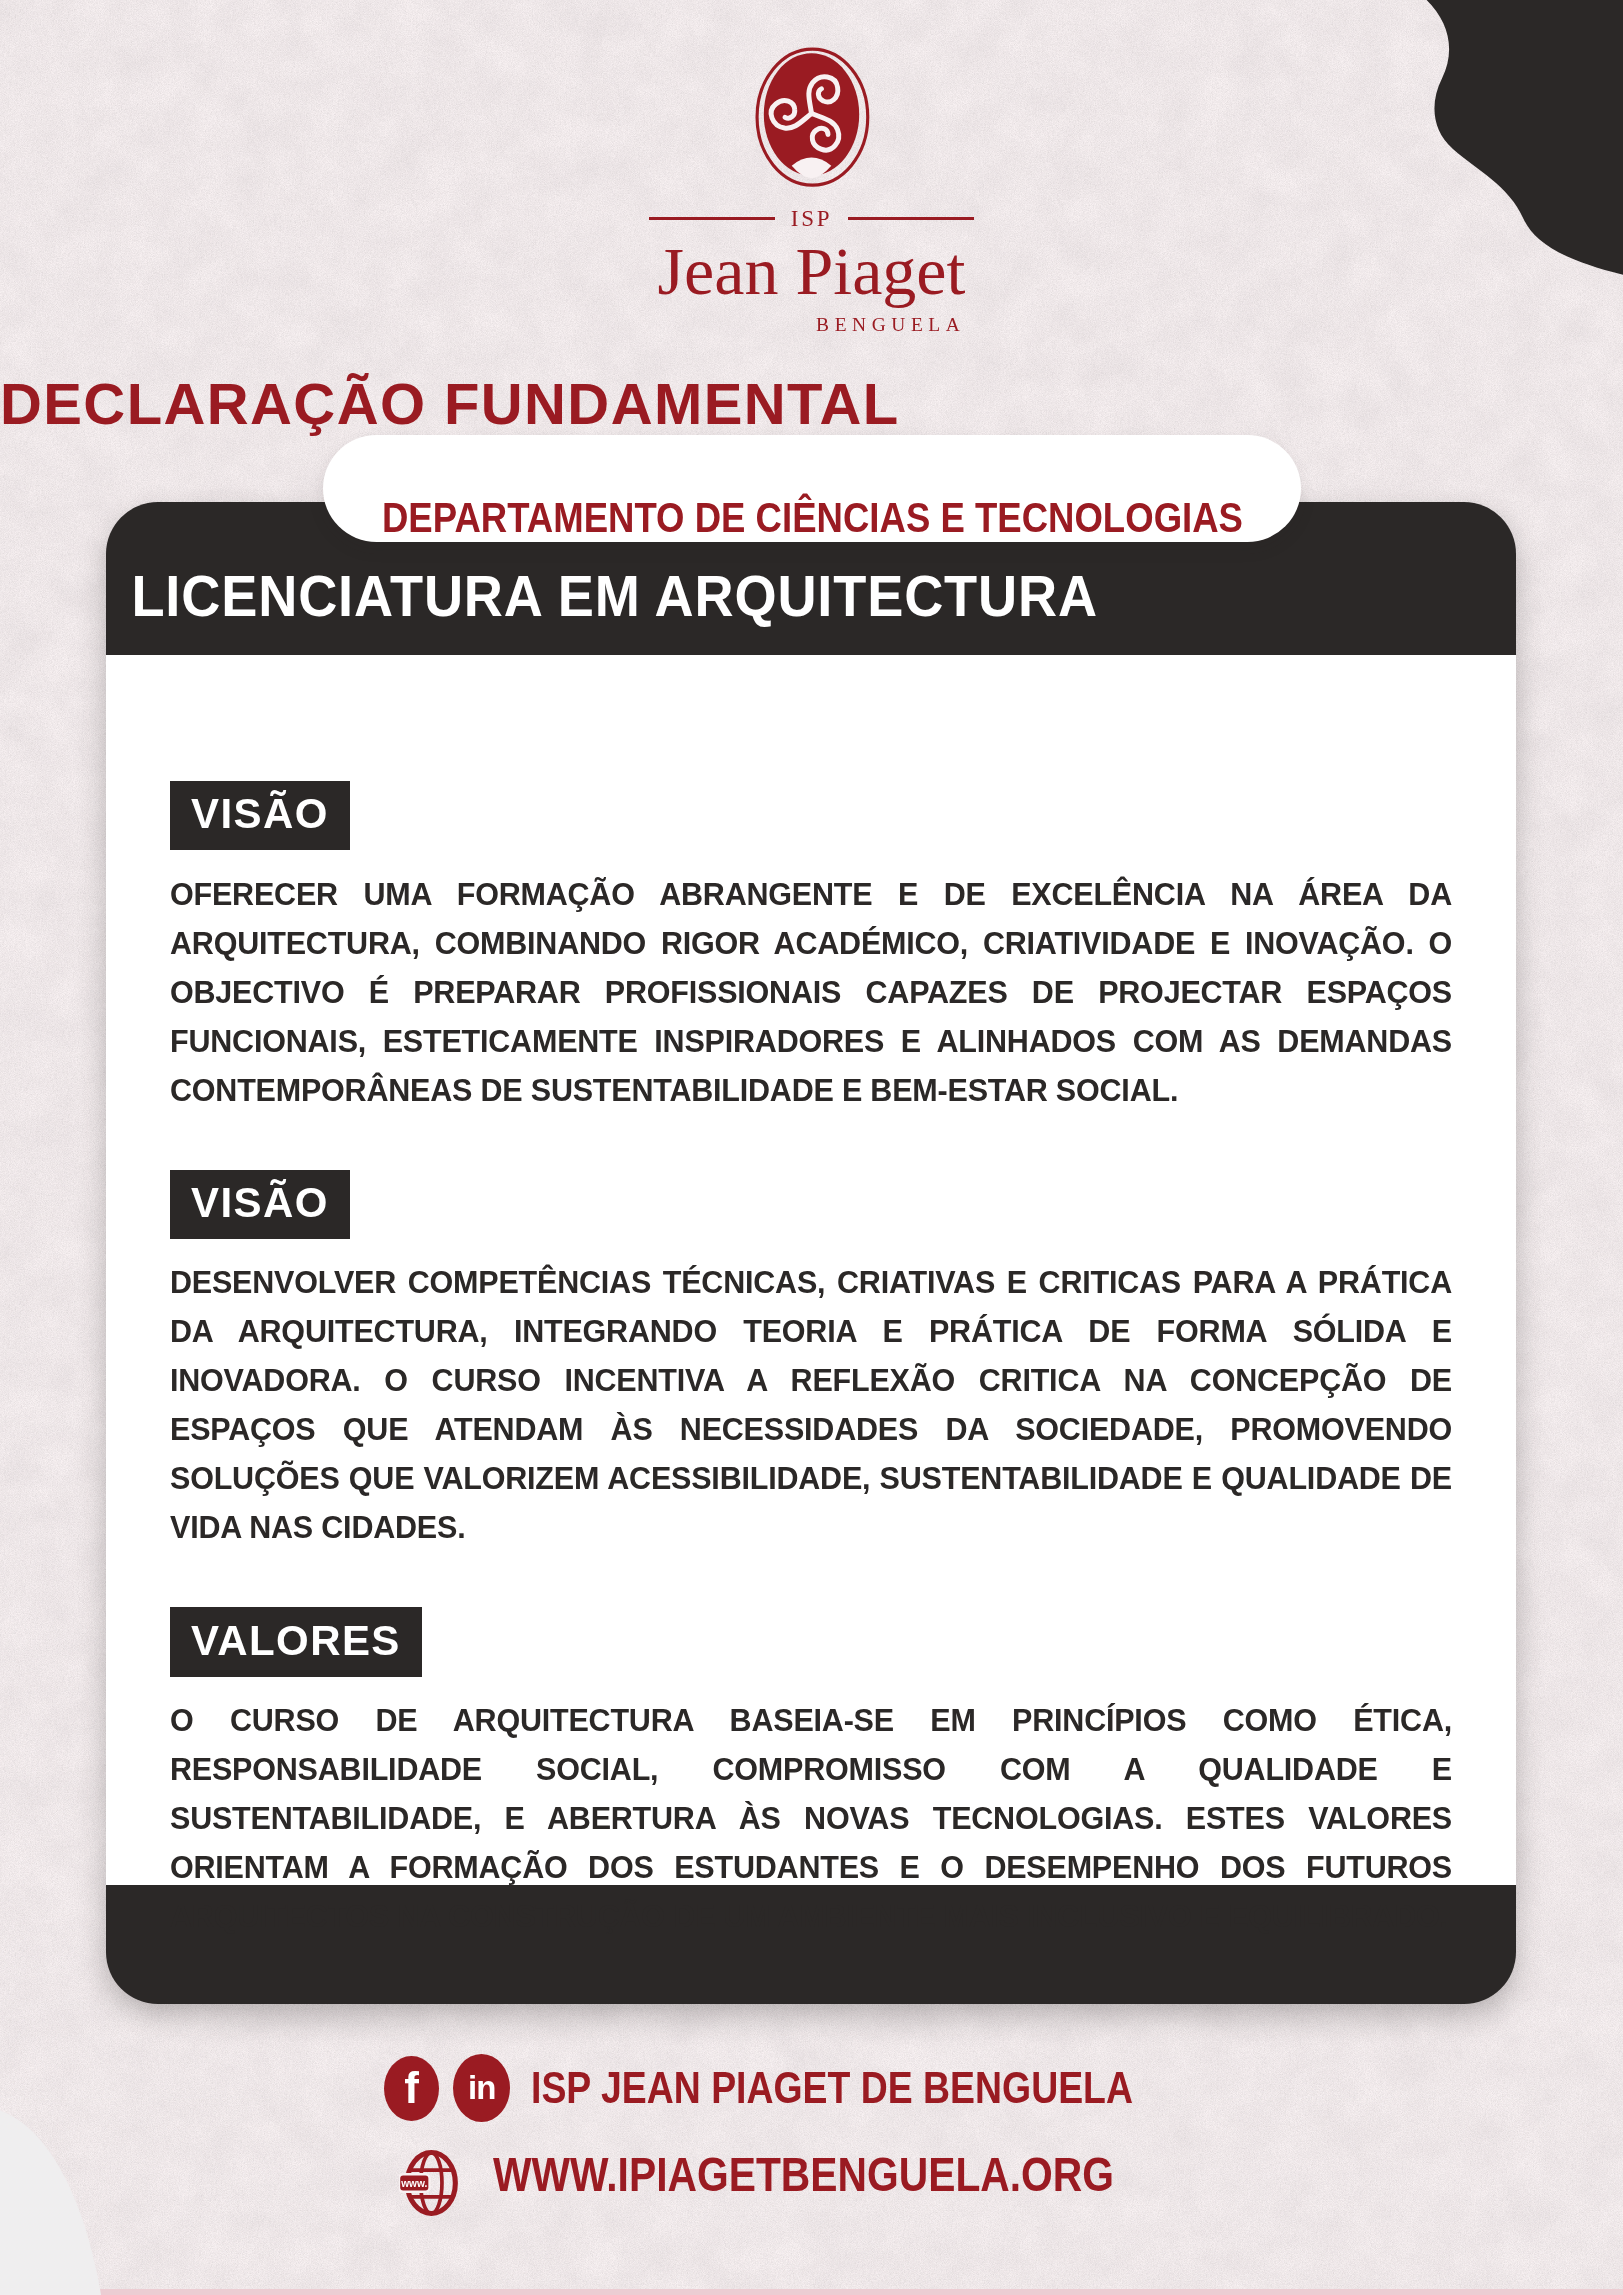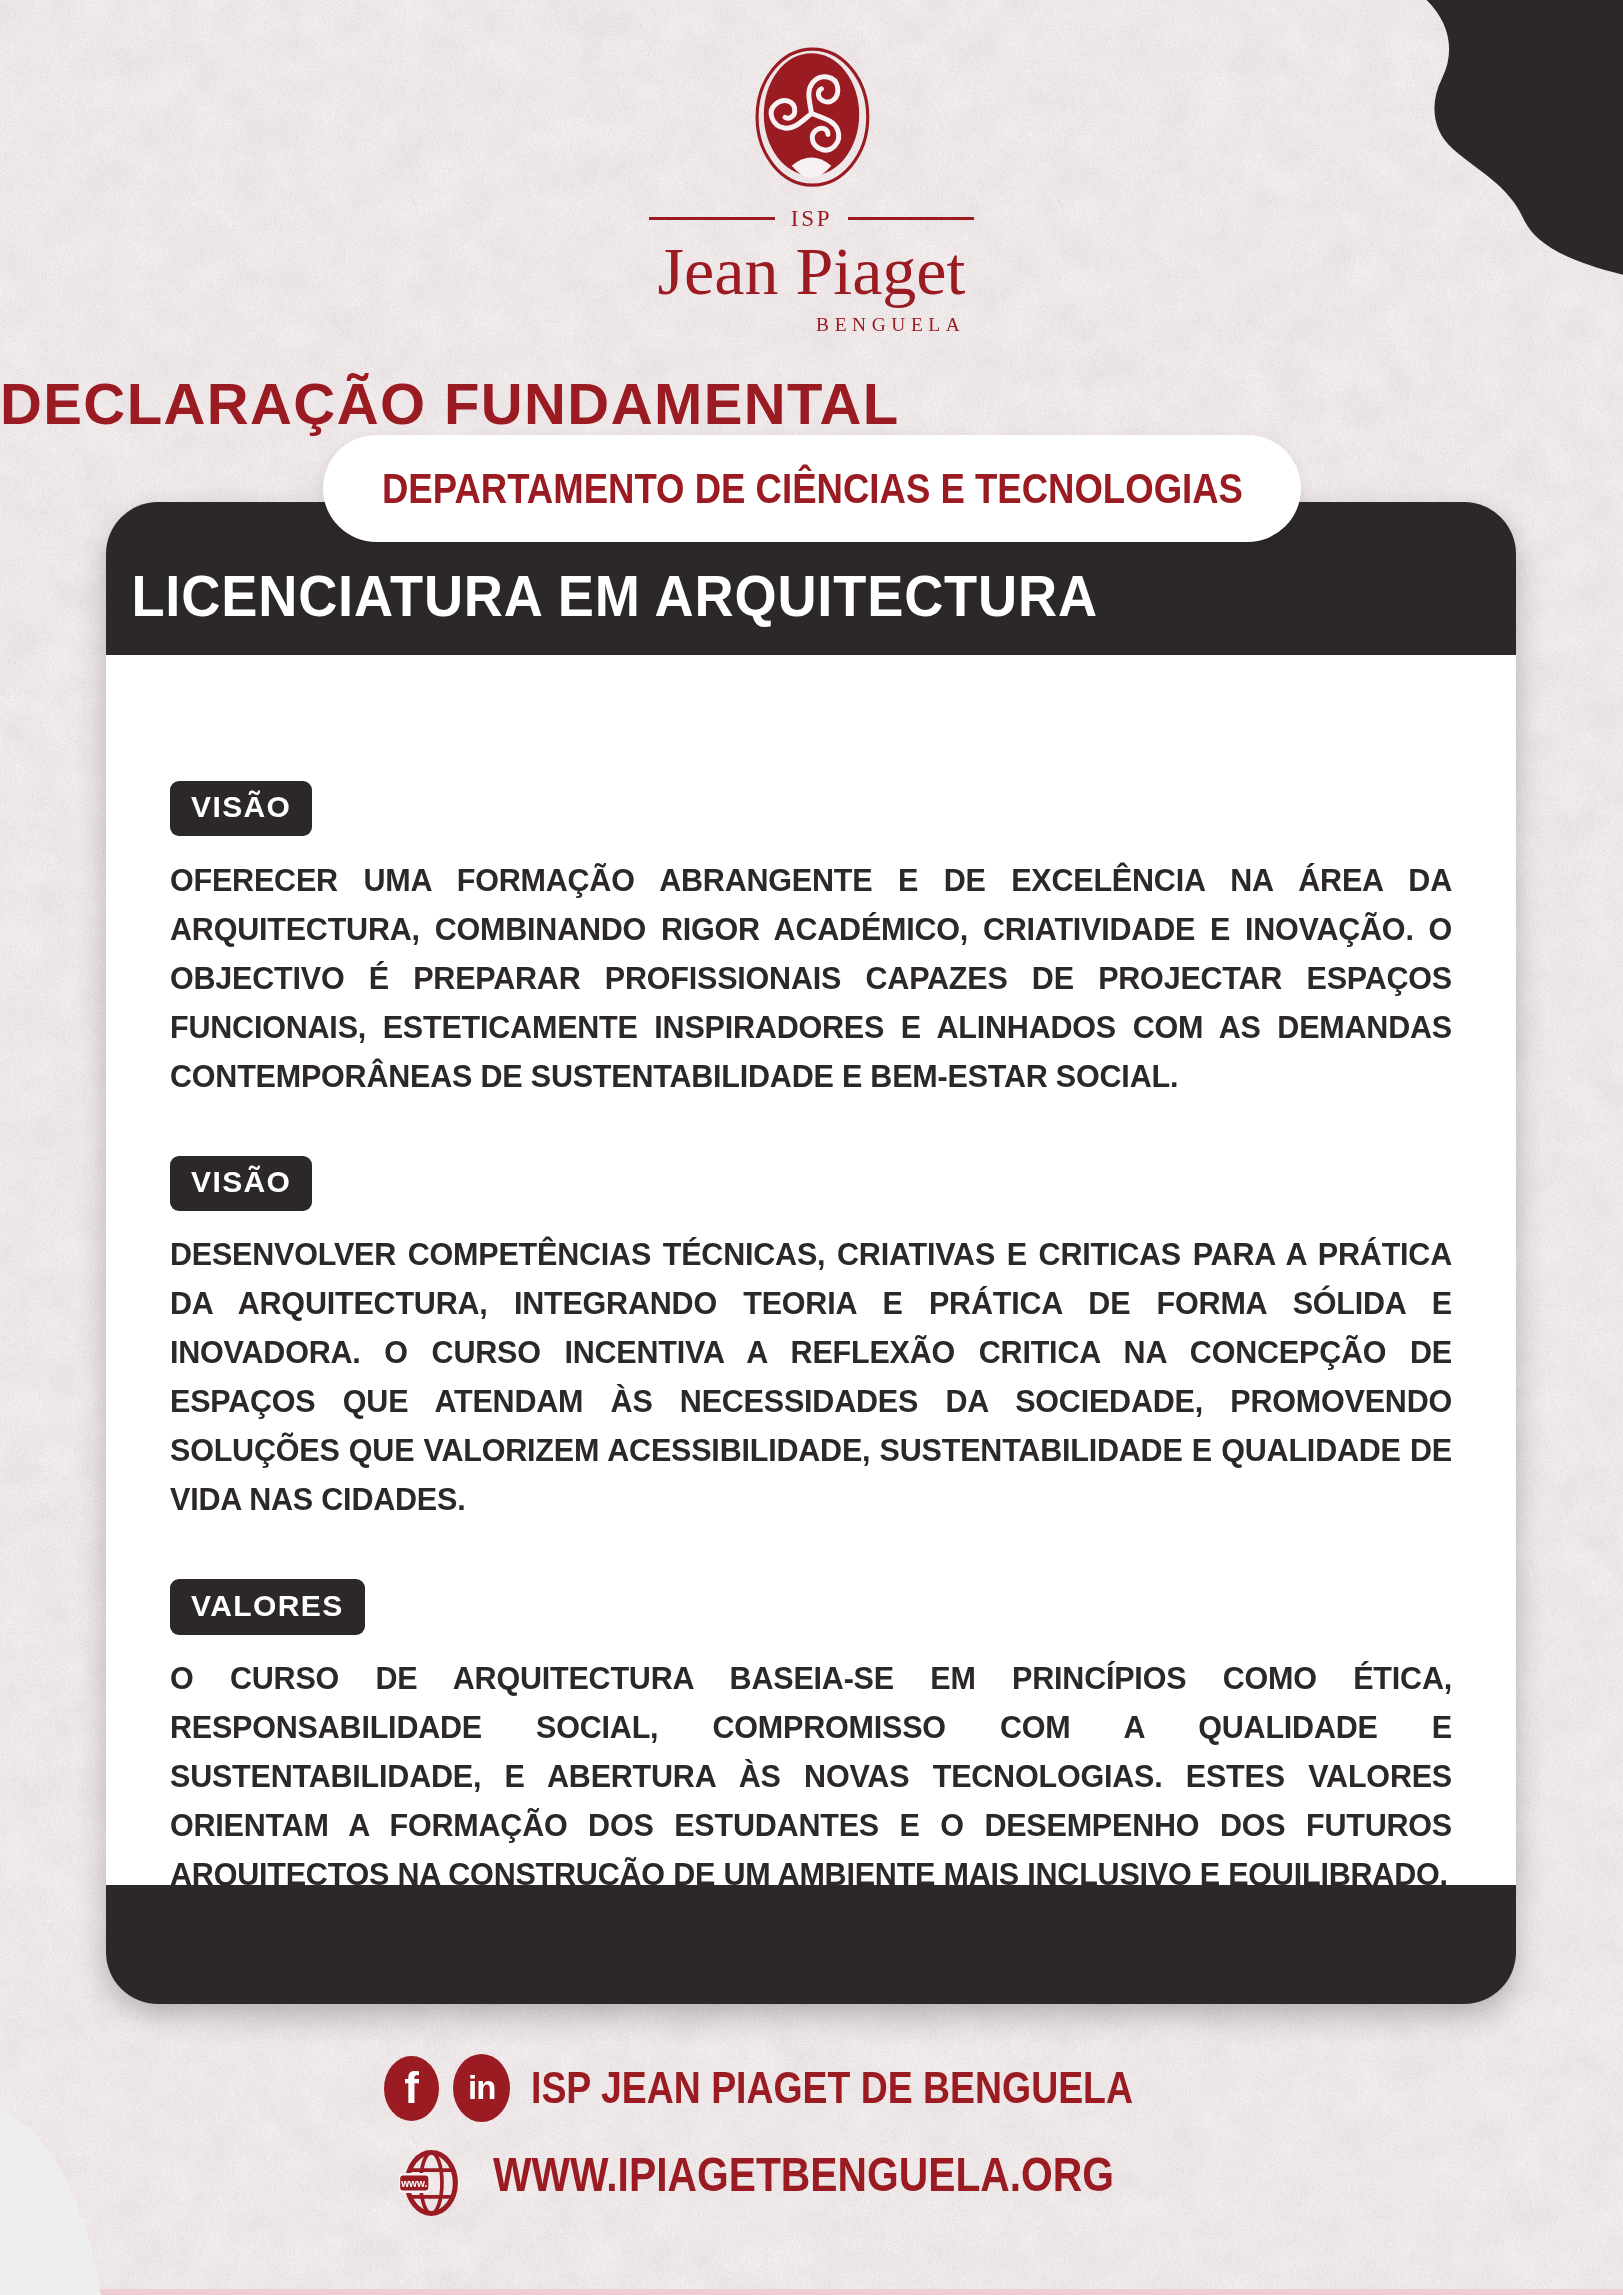--- a/index.html
+++ b/index.html
@@ -19,37 +19,37 @@
   .brand-text{display:inline-block;text-align:right;}
   .brand-name{font-family:"Liberation Serif",serif;font-size:68px;line-height:1.1;margin-top:1.9px;}
   .brand-city{font-family:"Liberation Serif",serif;font-size:19.4px;letter-spacing:5.6px;margin-top:6px;}
 
   
   .main-title{position:absolute;top:370px;left:0;width:100%;z-index:4;
               color:#9a1b22;font-size:58px;font-weight:800;letter-spacing:1.4px;}
 
   
   .dept-pill{position:absolute;left:323px;top:435px;width:978px;height:107px;background:#ffffff;
-             border-radius:56px;display:flex;align-items:center;justify-content:center;z-index:6;
+             border-radius:56px;display:flex;align-items:flex-end;justify-content:center;z-index:6;
              box-shadow:0 6.5px 15.7px rgba(40,30,30,.12);}
   .dept-text{color:#9a1b22;font-size:43px;font-weight:800;white-space:nowrap;
              transform:scaleX(.85);transform-origin:center;}
 
   
   .card{position:absolute;left:106px;top:502px;width:1410px;height:1502px;background:#2b2827;
         border-radius:52px;z-index:5;box-shadow:0 12px 28px rgba(43,40,39,.28);}
   .course-row{position:absolute;top:61px;left:0;width:100%;text-align:left;color:#ffffff;}
   .course-text{display:inline-block;font-size:57px;font-weight:800;letter-spacing:0.9px;white-space:nowrap;
                transform:scaleX(.95);transform-origin:center;}
   .card-body{position:absolute;top:153px;left:0;right:0;height:1230px;background:#ffffff;
              padding:126px 64px 0 64px;box-sizing:border-box;}
 
   .section{margin-bottom:55px;}
-  .badge{display:inline-block;background:#2b2827;color:#ffffff;font-size:30px;font-weight:700;
-         letter-spacing:1.4px;padding:9.3px 21px 12px 21px;border-radius:9px;}
+  .badge{display:inline-block;background:#2b2827;color:#ffffff;font-size:42px;font-weight:700;
+         letter-spacing:1.4px;padding:9.3px 21px 12px 21px;}
   .para{margin-top:19.4px;color:#2b2827;font-size:30.5px;font-weight:700;line-height:49px;
         text-align:justify;text-justify:inter-word;letter-spacing:-0.2px;}
 
   
   .social-row{position:absolute;top:2054px;left:0;width:100%;display:flex;align-items:center;
               justify-content:center;gap:14px;z-index:2;}
   .soc-circle{width:55px;height:65px;border-radius:50%;background:#9a1b22;color:#ffffff;
               display:flex;align-items:center;justify-content:center;font-weight:700;}
   .soc-circle.fb{font-size:44px;}
   .soc-circle.li{width:57px;height:68px;font-size:33px;letter-spacing:-0.9px;text-align:center;}

